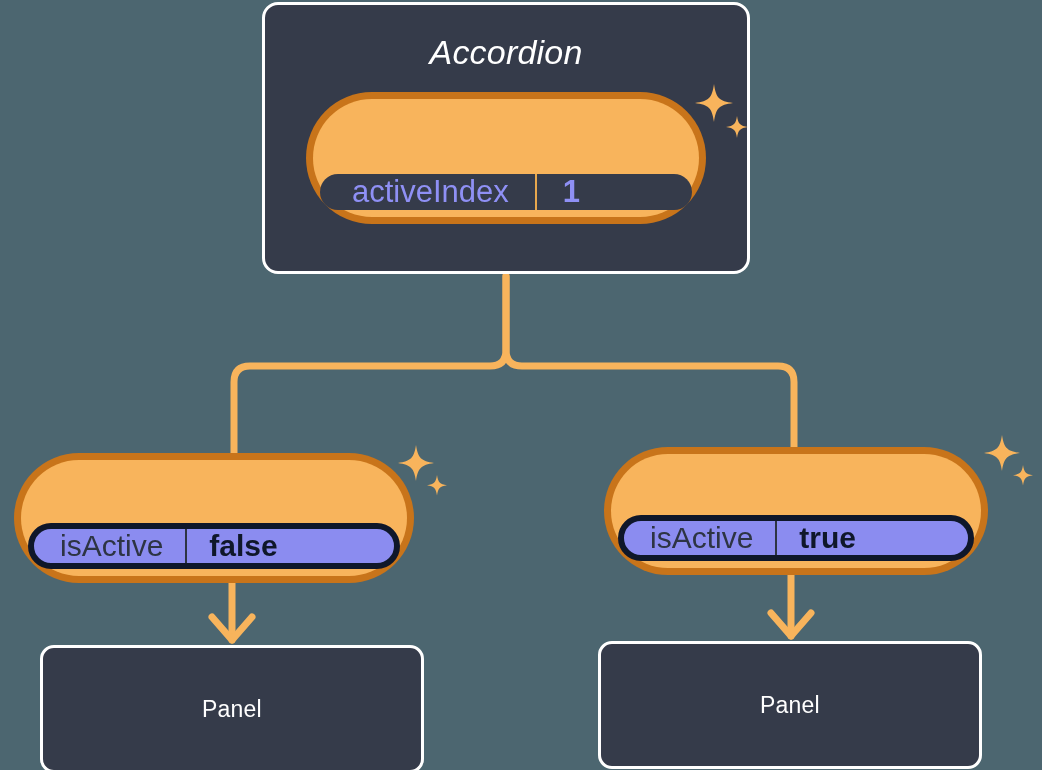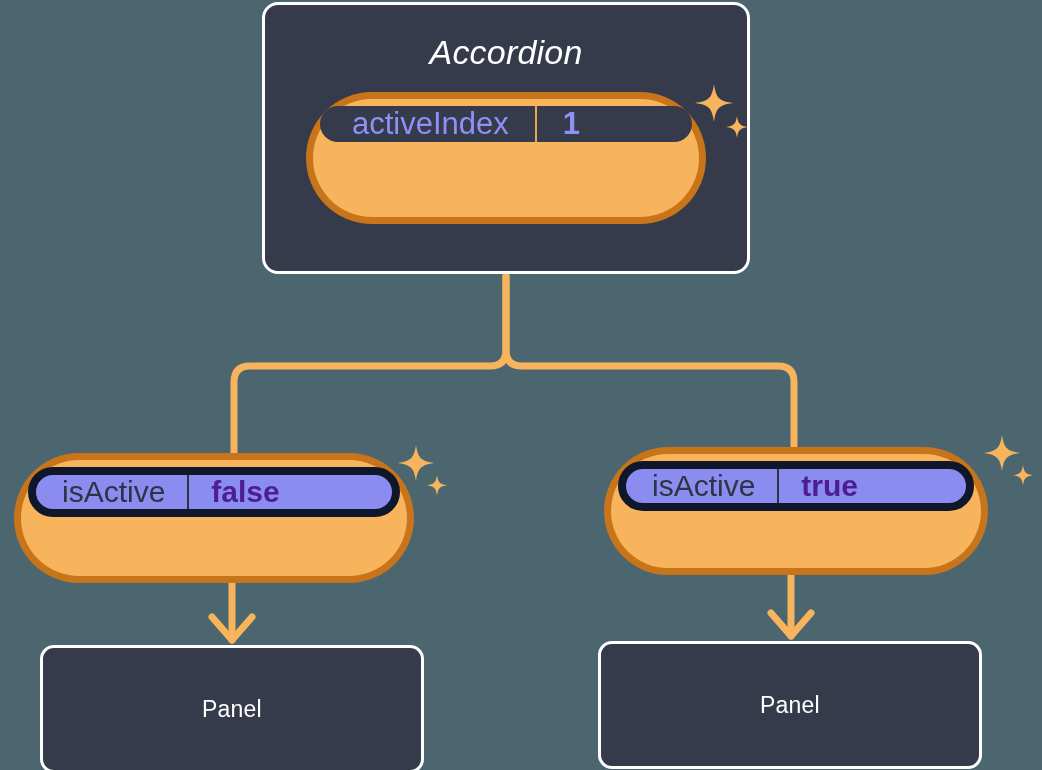--- a/index.html
+++ b/index.html
@@ -61,21 +61,21 @@
     font-size: 34px;
     font-weight: 400;
     letter-spacing: .2px;
     font-style: italic;
   }
 
   
   .pill {
     position: absolute;
     display: flex;
-    align-items: flex-start;
+    align-items: flex-end;
     border-radius: 999px;
     z-index: 4;
   }
 
   
   .pill-ring {
     position: absolute;
     inset: 0;
     border-radius: 999px;
     background: #c8741a;          
@@ -124,30 +124,30 @@
     font-size: 31px;
     font-weight: 700;
     padding: 0 36px 0 26px;
     border-left: 2px solid #e8a84e;
   }
 
   
   .pill.purple .pill-body {
     background: #8b8cf0;
     margin: 14px;
-    border: 8px solid #0f172a;
+    border: 6px solid #0f172a;
   }
   .pill.purple .pill-key {
     color: #2d3443;
     font-size: 30px;
     font-weight: 400;
     padding: 0 22px 0 26px;
   }
   .pill.purple .pill-val {
-    color: #4c1d95;
+    color: #0f172a;
     font-size: 30px;
     font-weight: 700;
     padding: 0 30px 0 22px;
     border-left: 2px solid #2d3443;
   }
 
   #pill-active-index { left: 306px; top: 92px;  width: 400px; height: 132px; }
   #pill-is-active-left  { left: 14px;  top: 453px; width: 400px; height: 130px; }
   #pill-is-active-right { left: 604px; top: 447px; width: 384px; height: 128px; }
 

